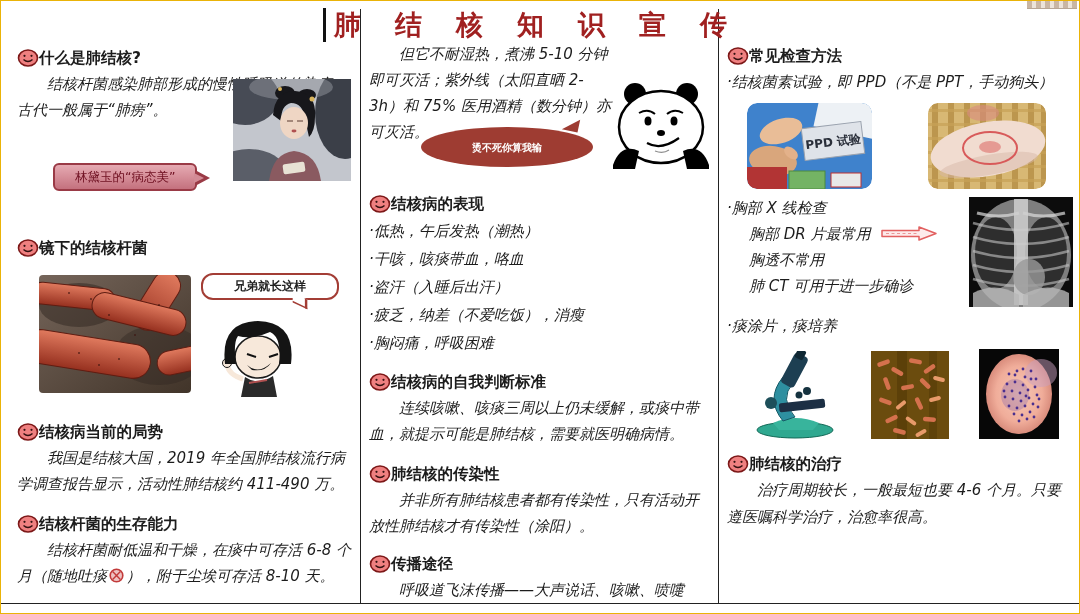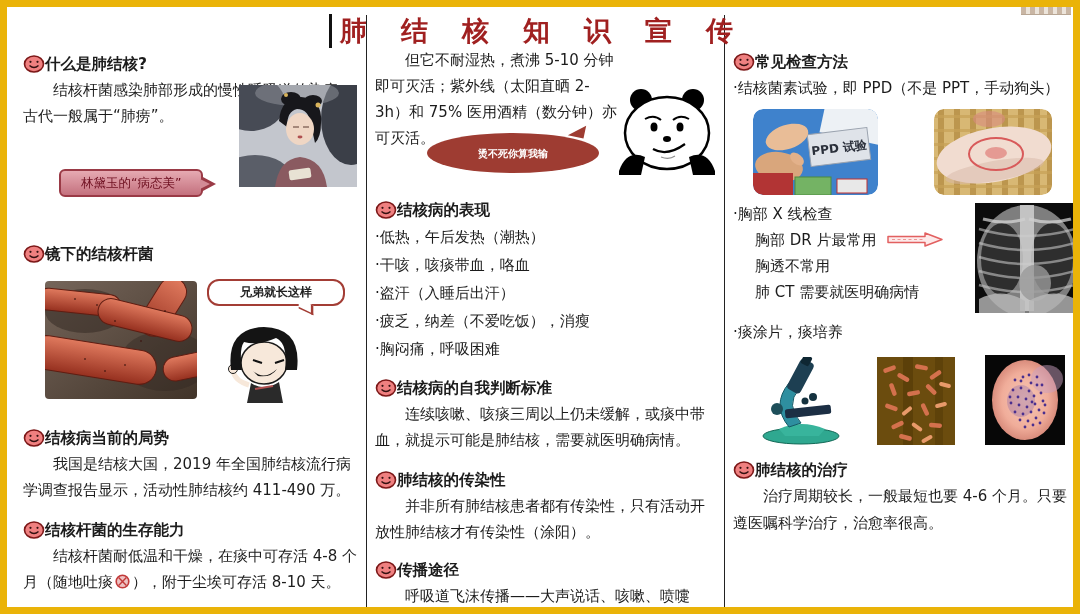--- a/index.html
+++ b/index.html
@@ -1,36 +1,36 @@
 <!DOCTYPE html>
 <html><head>
 <meta charset="utf-8">
 <style>
   html,body{margin:0;padding:0;background:#fff;}
   .page{position:relative;width:1080px;height:614px;background:#fff;overflow:hidden;
-        font-family:"DejaVu Sans",sans-serif;color:#1c1c1c;border:7px solid #eab308;box-sizing:border-box;}
+        font-family:"DejaVu Sans",sans-serif;color:#1c1c1c;border:1px solid #eab308;box-sizing:border-box;}
   .vline{position:absolute;top:8px;height:594px;width:1px;background:#222;}
   .vline.v1{left:359px;} .vline.v2{left:717px;}
   .hline-bottom{position:absolute;left:0;top:602px;width:1080px;height:1px;background:#222;}
   .corner-sliver{position:absolute;right:2px;top:0;width:50px;height:7px;
         background:repeating-linear-gradient(90deg,#c9b6a4 0 5px,#ece4da 5px 9px);border-bottom:1px solid #b8a694;}
 
   
   .title-row{position:absolute;left:322px;top:6px;display:flex;align-items:center;}
   .title-bar{width:3px;height:34px;background:#111;margin-right:8px;}
   .title-text{font-family:"DejaVu Serif",serif;font-size:27px;font-weight:700;color:#a02020;
         letter-spacing:34px;white-space:nowrap;}
 
   
   .col{position:absolute;font-size:15px;line-height:26px;}
   .col-left{left:16px;top:44px;width:336px;}
   .col-mid{left:368px;top:40px;width:342px;}
   .col-right{left:726px;top:42px;width:348px;}
   .sec-head{display:flex;align-items:center;font-weight:700;font-size:15.5px;line-height:26px;}
-  p{margin:0;}
+  p{margin:0;font-style:italic;}
   .indent{text-indent:2em;} .mt12{margin-top:12px;} .mt14{margin-top:14px;} .mt16{margin-top:16px;}
 
   
   .ldy-row{position:relative;height:112px;}
   .ldy-callout{position:absolute;left:16px;top:40px;background:linear-gradient(#e6aab2,#c4717e);
         border:2px solid #9a3a46;border-radius:6px;padding:4px 20px;color:#6e0f20;font-weight:400;
         font-size:12.5px;line-height:16px;white-space:nowrap;margin-left:20px;}
   .ldy-callout::before{content:"";position:absolute;right:-15px;top:5px;border-style:solid;
         border-width:8px 0 8px 15px;border-color:transparent transparent transparent #9a3a46;}
   .ldy-callout::after{content:"";position:absolute;right:-9px;top:8px;border-style:solid;
@@ -184,21 +184,21 @@
 
     <div class="sec-head mt14">
       <svg class="smiley" width="22" height="18" viewBox="0 0 22 18">
           <ellipse cx="11" cy="9" rx="9.5" ry="8" fill="#ef8080" stroke="#7c1818" stroke-width="1.6"></ellipse>
           <circle cx="7.5" cy="6.8" r="1.1" fill="#331010"></circle>
           <circle cx="14.5" cy="6.8" r="1.1" fill="#331010"></circle>
           <path d="M6.5 10.5 Q11 14.5 15.5 10.5" stroke="#331010" stroke-width="1.4" fill="none"></path>
         </svg>
       <span>结核杆菌的生存能力</span>
     </div>
-    <p class="indent"><span>结核杆菌耐低温和干燥，在痰中可存活 4-8 个月（随地吐痰</span><svg class="inline-icon" width="15" height="15" viewBox="0 0 15 15">
+    <p class="indent"><span>结核杆菌耐低温和干燥，在痰中可存活 6-8 个月（随地吐痰</span><svg class="inline-icon" width="15" height="15" viewBox="0 0 15 15">
           <circle cx="7.5" cy="7.5" r="6.3" fill="#eec2c2" stroke="#c23a3a" stroke-width="1.6"></circle>
           <path d="M3.6 3.6 L11.4 11.4 M11.4 3.6 L3.6 11.4" stroke="#c23a3a" stroke-width="1.4"></path>
         </svg><span>），附于尘埃可存活 8-10 天。</span></p>
   </div>
 
   <div class="col col-mid">
 
     <div class="mid-intro">
       <p class="indent">但它不耐湿热，煮沸 5-10 分钟即可灭活；紫外线（太阳直晒 2-3h）和 75% 医用酒精（数分钟）亦可灭活。</p>
       <svg class="panda-img" width="100" height="88" viewBox="0 0 100 88">
@@ -338,21 +338,21 @@
       </svg>
     </div>
 
     <div class="xray-block">
       <p>·胸部 X 线检查</p>
       <p class="xray-sub"><span>胸部 DR 片最常用</span><svg class="arrow-icon" width="56" height="15" viewBox="0 0 56 15">
             <path d="M1 4.5 H38 V1 L55 7.5 L38 14 V10.5 H1 Z" fill="#fdeaea" stroke="#e26060" stroke-width="1.5" stroke-linejoin="round"></path>
             <path d="M5 7.5 H36" stroke="#e26060" stroke-width="1" stroke-dasharray="3 2.5" opacity=".6"></path>
           </svg></p>
       <p class="xray-sub">胸透不常用</p>
-      <p class="xray-sub">肺 CT 需要就医明确病情</p>
+      <p class="xray-sub">肺 CT 可用于进一步确诊</p>
       <svg class="cxr-img" width="104" height="110" viewBox="0 0 104 110">
         <rect width="104" height="110" fill="#0c0c0c"></rect>
         <ellipse cx="52" cy="58" rx="50" ry="56" fill="#7e7e7e"></ellipse>
         <ellipse cx="27" cy="56" rx="21" ry="36" fill="#2e2e2e"></ellipse>
         <ellipse cx="77" cy="56" rx="21" ry="36" fill="#2e2e2e"></ellipse>
         <g stroke="#c4c4c4" stroke-width="2.5" fill="none" opacity=".6">
           <path d="M4 26 Q52 40 100 26"></path>
             <path d="M4 40 Q52 54 100 40"></path>
             <path d="M4 54 Q52 68 100 54"></path>
             <path d="M4 68 Q52 82 100 68"></path>

